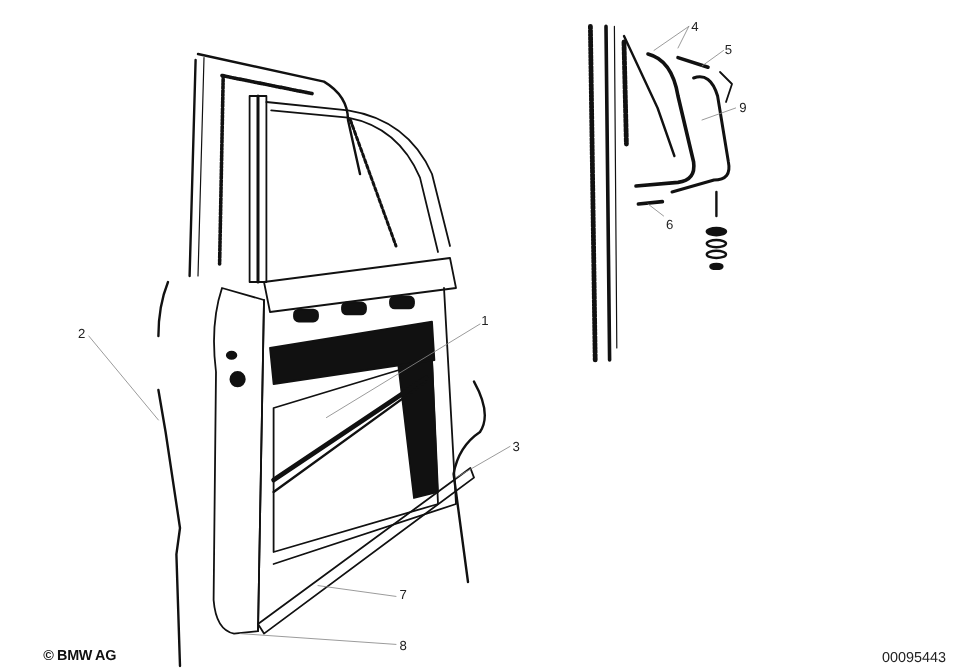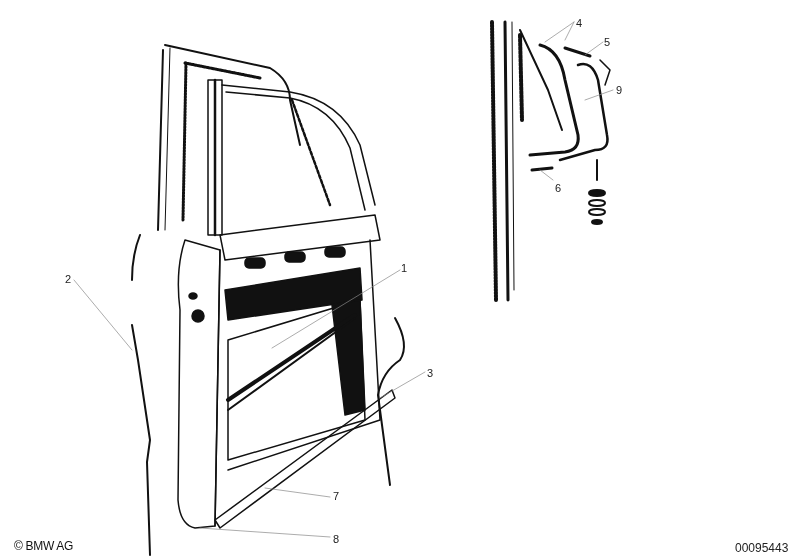--- a/index.html
+++ b/index.html
@@ -1,19 +1,19 @@
 <!DOCTYPE html>
 <html><head>
 <meta charset="utf-8">
 <style>
   html, body { margin:0; padding:0; background:#ffffff; }
   #canvas { position:relative; width:799px; height:559px; overflow:hidden; background:#fff; font-family:"Liberation Sans", sans-serif; }
   svg { position:absolute; left:0; top:0; }
   .callout { position:absolute; font-size:11px; color:#222; line-height:1; }
-  .footer-left { position:absolute; left:14px; top:539px; font-size:12px; font-weight:normal; color:#111; letter-spacing:-0.3px; }
+  .footer-left { position:absolute; left:36px; top:539px; font-size:12px; font-weight:bold; color:#111; letter-spacing:-0.3px; }
   .footer-right { position:absolute; left:735px; top:541px; font-size:12px; color:#222; }
 </style>
 </head>
 <body>
 
 <div id="canvas">
   <svg width="799" height="559" viewBox="0 0 799 559" fill="none" stroke="#111" stroke-linecap="round" stroke-linejoin="round">
 
     <g stroke-width="2">
       <path d="M165 45 L270 68 Q290 80 290 100 L300 145"></path>

